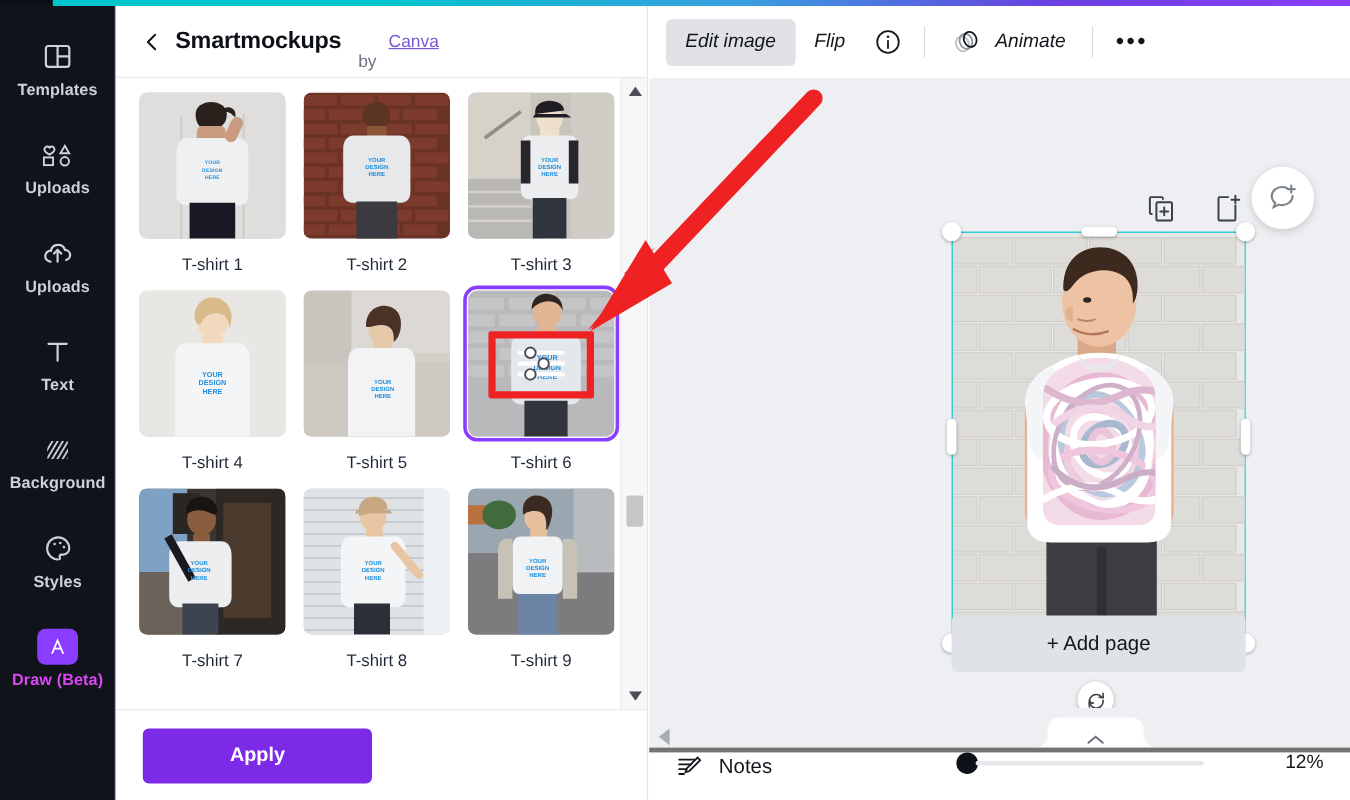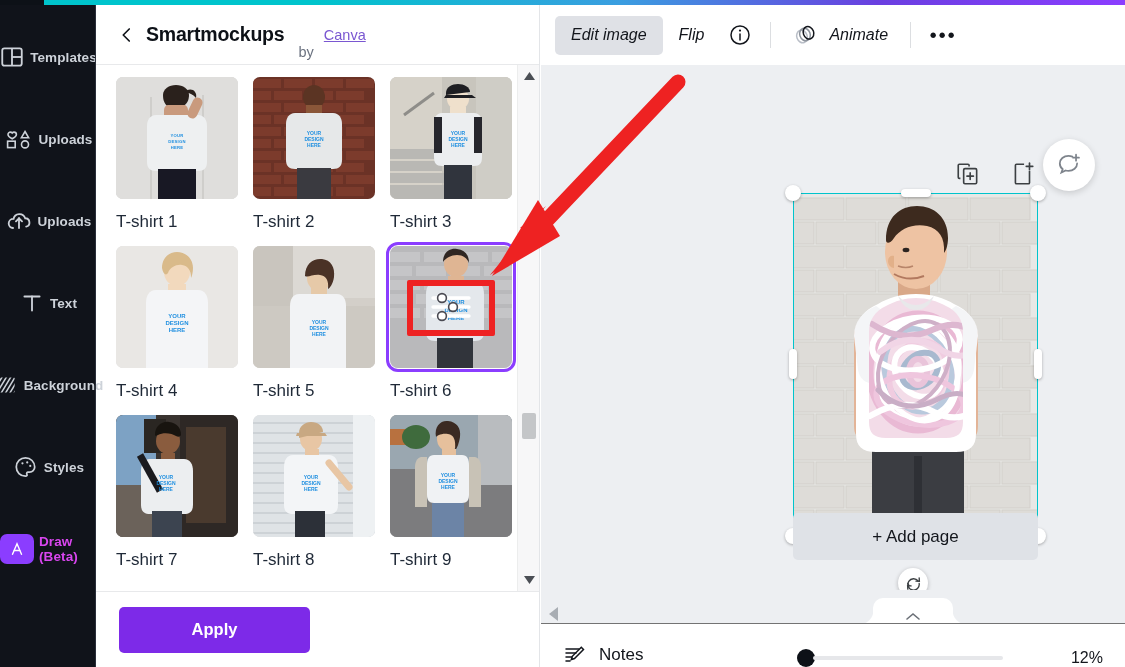--- a/index.html
+++ b/index.html
@@ -21,21 +21,21 @@
   }
 
   
   .rail {
     position: absolute; left: 0; top: 0; width: 96px; height: 667px;
     background: #10131a; color: #b9bec7;
     display: flex; flex-direction: column; align-items: center;
     padding-top: 16px; z-index: 40;
   }
   .rail-item {
-    width: 96px; height: 82px; display: flex; flex-direction: row;
+    width: 96px; height: 82px; display: flex; flex-direction: column;
     align-items: center; justify-content: center; gap: 5px; cursor: pointer;
     user-select: none;
   }
   .rail-item .ricon { height: 30px; display: flex; align-items: center; justify-content: center; }
   .rail-item .rlabel { font-size: 13.5px; font-weight: 700; color: #cdd2d9; letter-spacing: .1px; }
   .rail-item.active .rlabel { color: #d946ef; }
   .rail-badge {
     width: 34px; height: 30px; background: #8b3dff; border-radius: 7px;
     display: flex; align-items: center; justify-content: center;
   }
@@ -70,21 +70,21 @@
   }
   .cell { width: 122px; }
   .thumb {
     width: 122px; height: 122px; border-radius: 7px; overflow: hidden;
     position: relative; cursor: pointer; background: #dcdcdc;
   }
   .cell.selected .thumb {
     outline: 3px solid #8b3dff; outline-offset: 1px; border-radius: 8px;
   }
   .cell-label {
-    text-align: left; font-size: 17px; color: #1f2937;
+    text-align: center; font-size: 14px; color: #1f2937;
     margin-top: 13px; margin-bottom: 14px;
   }
   .red-box {
     position: absolute; left: 17px; top: 34px; width: 88px; height: 56px;
     border: 6px solid #ee2222; border-radius: 2px; z-index: 4;
   }
   .slider-icon-ovl {
     position: absolute; left: 0; top: 0; width: 122px; height: 122px;
     display: flex; align-items: center; justify-content: center; z-index: 5;
     pointer-events: none;
@@ -201,22 +201,22 @@
     display: flex; align-items: flex-end; justify-content: center; padding-bottom: 2px;
   }
   .bb-tab::before, .bb-tab::after {
     content:""; position: absolute; bottom: 0; width: 14px; height: 14px;
     background: radial-gradient(circle at 0 0, transparent 14px, #fff 14px);
   }
   .bb-tab::before { left: -14px; background: radial-gradient(circle at 0 0, transparent 14px, #fff 15px); }
   .bb-tab::after { right: -14px; background: radial-gradient(circle at 100% 0, transparent 14px, #fff 15px); }
   .bb-row {
     position: absolute; left: 0; right: 0; bottom: 0; height: 44px;
-    background: #fff; display: flex; align-items: flex-end;
-    border-top: 1px solid #737373;
+    background: #fff; display: flex; align-items: flex-start;
+    border-top: 4px solid #737373;
   }
   .notes { display: flex; align-items: center; gap: 12px; margin-left: 22px; cursor: pointer; }
   .notes span { font-size: 17px; color: #13161c; }
   .zoomwrap {
     position: absolute; left: 256px; display: flex; align-items: center;
   }
   .zoom-knob {
     width: 18px; height: 18px; border-radius: 50%; background: #0d1117; cursor: pointer;
   }
   .zoom-track { width: 190px; height: 4px; background: #e6e7ea; border-radius: 2px; margin-left: -2px; }

